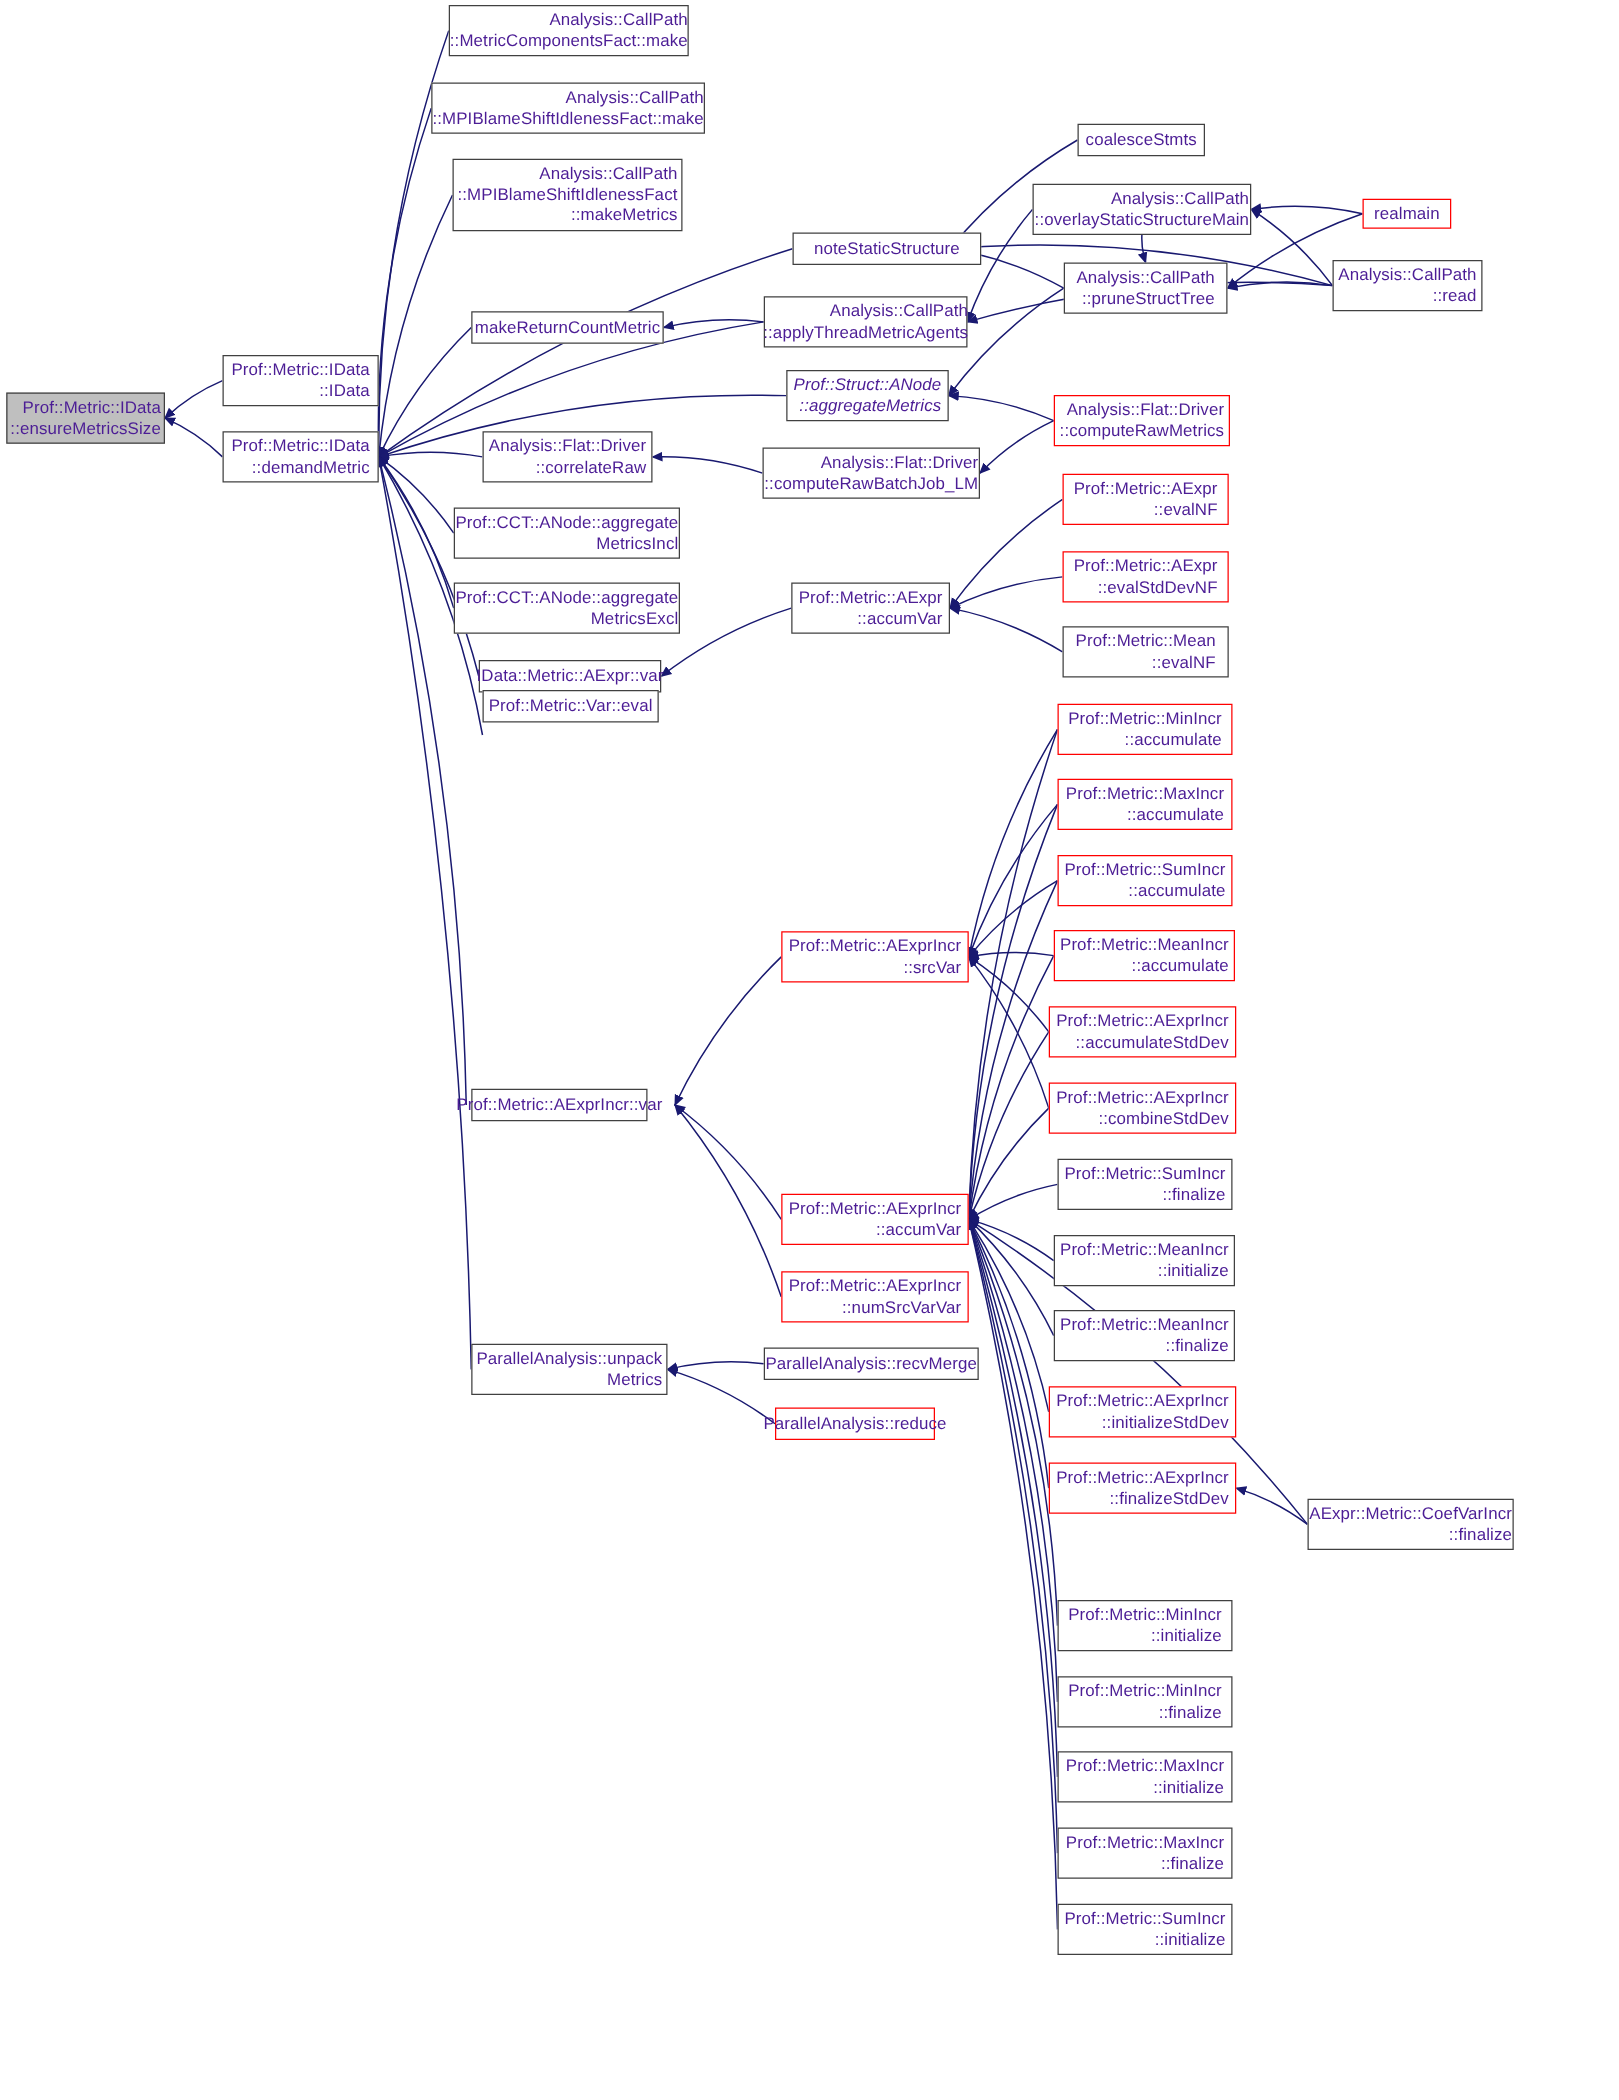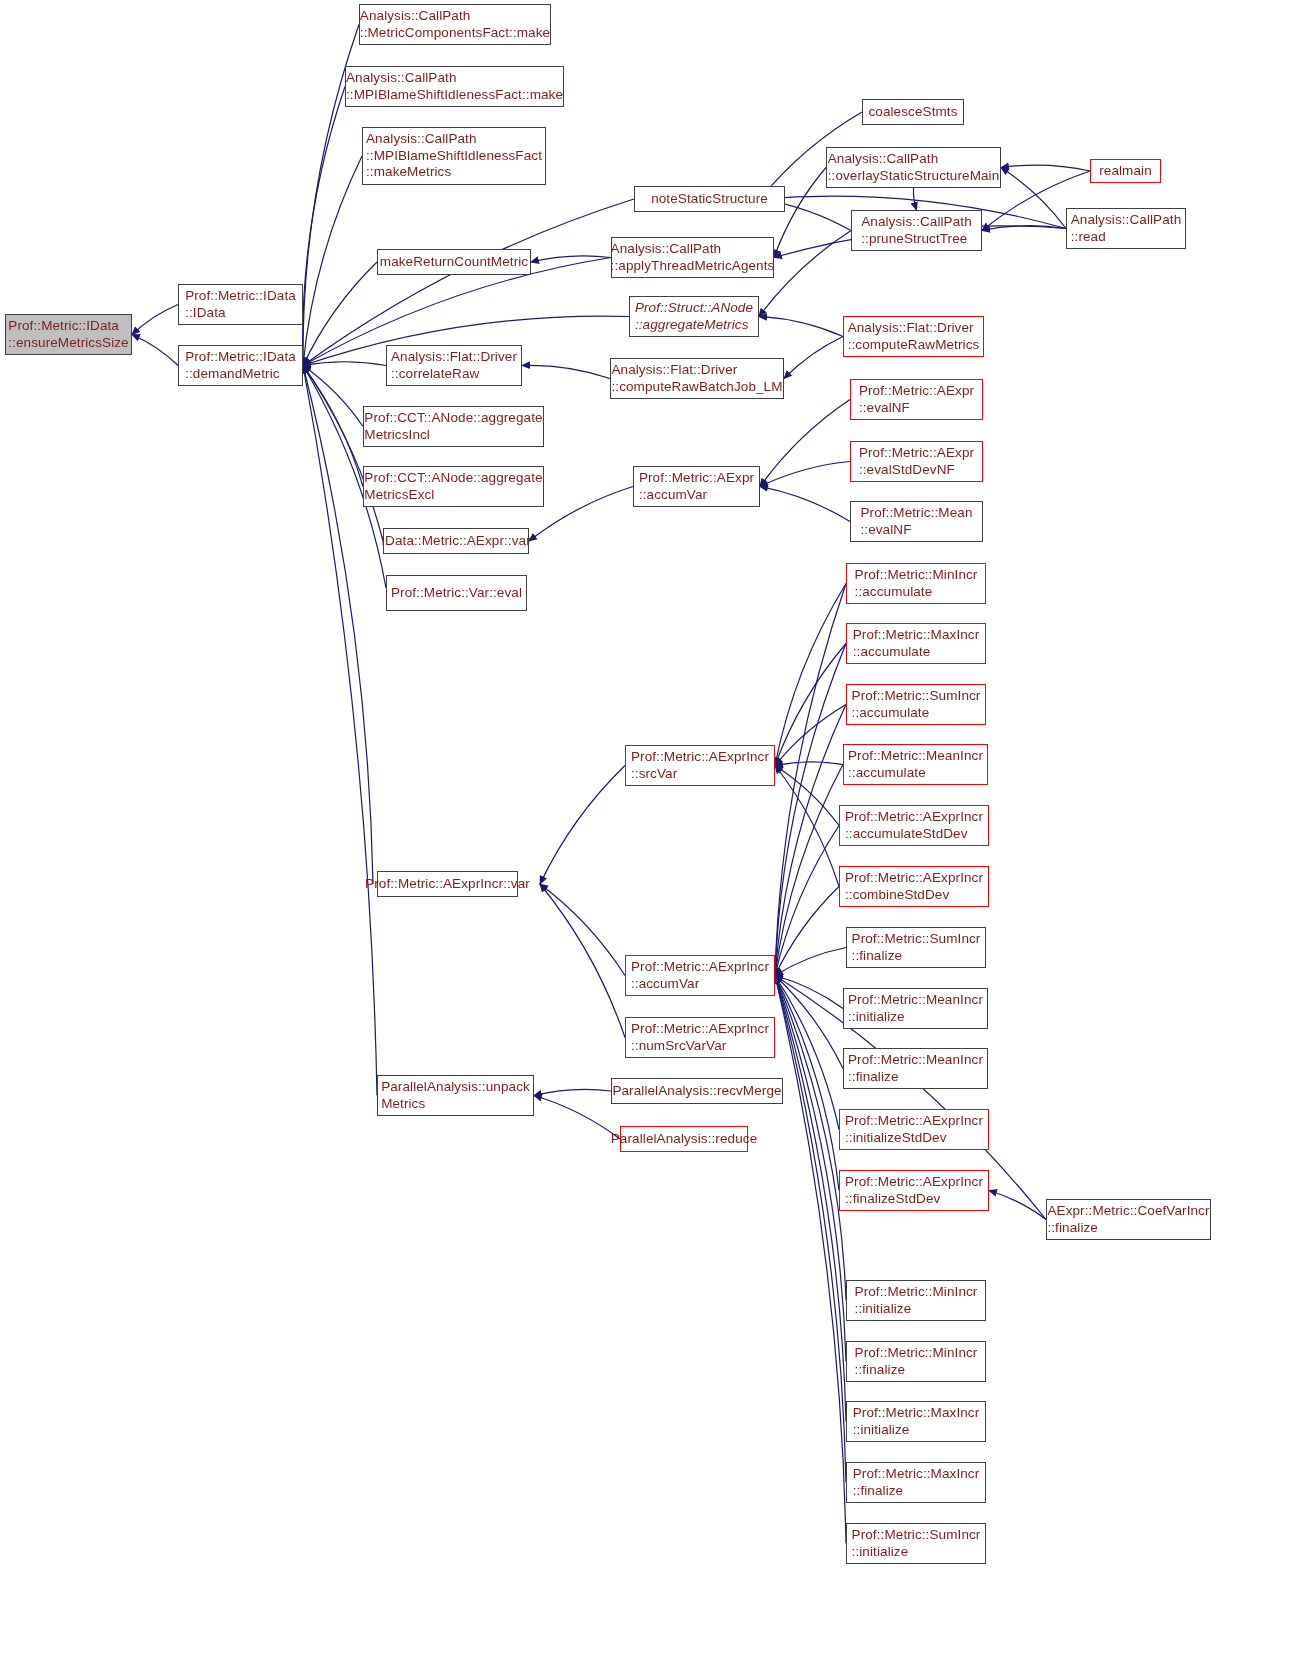--- a/index.html
+++ b/index.html
@@ -22,24 +22,24 @@
     width: 1295px;
     height: 1680px;
     pointer-events: none;
   }
   .node {
     position: absolute;
     box-sizing: border-box;
     display: flex;
     align-items: center;
     justify-content: center;
-    text-align: left;
+    text-align: right;
     background: #ffffff;
     border: 1px solid #404040;
-    color: #7f1d1d;
+    color: #4c1d95;
     font-size: 13.5px;
     line-height: 16.5px;
     letter-spacing: 0.1px;
     white-space: pre-line;
     padding: 0 3px;
   }
   .node.red {
     border-color: #ff0000;
   }
   .node.current {
@@ -139,21 +139,21 @@
 ::MPIBlameShiftIdlenessFact
 ::makeMetrics</div>
       <div class="node" style="left: 377px; top: 249px; width: 154px; height: 26px;">makeReturnCountMetric</div>
       <div class="node" style="left: 386px; top: 345px; width: 136px; height: 41px;">Analysis::Flat::Driver
 ::correlateRaw</div>
       <div class="node" style="left: 363px; top: 406px; width: 181px; height: 41px;">Prof::CCT::ANode::aggregate
 MetricsIncl</div>
       <div class="node" style="left: 363px; top: 466px; width: 181px; height: 41px;">Prof::CCT::ANode::aggregate
 MetricsExcl</div>
       <div class="node" style="left: 383px; top: 528px; width: 146px; height: 26px;">IData::Metric::AExpr::var</div>
-      <div class="node" style="left: 386px; top: 575px; width: 141px; height: 36px;">Prof::Metric::Var::eval</div>
+      <div class="node" style="left: 386px; top: 552px; width: 141px; height: 26px;">Prof::Metric::Var::eval</div>
       <div class="node" style="left: 634px; top: 186px; width: 151px; height: 26px;">noteStaticStructure</div>
       <div class="node" style="left: 611px; top: 237px; width: 163px; height: 41px;">Analysis::CallPath
 ::applyThreadMetricAgents</div>
       <div class="node" style="left: 629px; top: 296px; width: 130px; height: 41px; font-style: italic;">Prof::Struct::ANode
 ::aggregateMetrics</div>
       <div class="node" style="left: 610px; top: 358px; width: 174px; height: 41px;">Analysis::Flat::Driver
 ::computeRawBatchJob_LM</div>
       <div class="node" style="left: 633px; top: 466px; width: 127px; height: 41px;">Prof::Metric::AExpr
 ::accumVar</div>
       <div class="node" style="left: 862px; top: 99px; width: 102px; height: 26px;">coalesceStmts</div>

